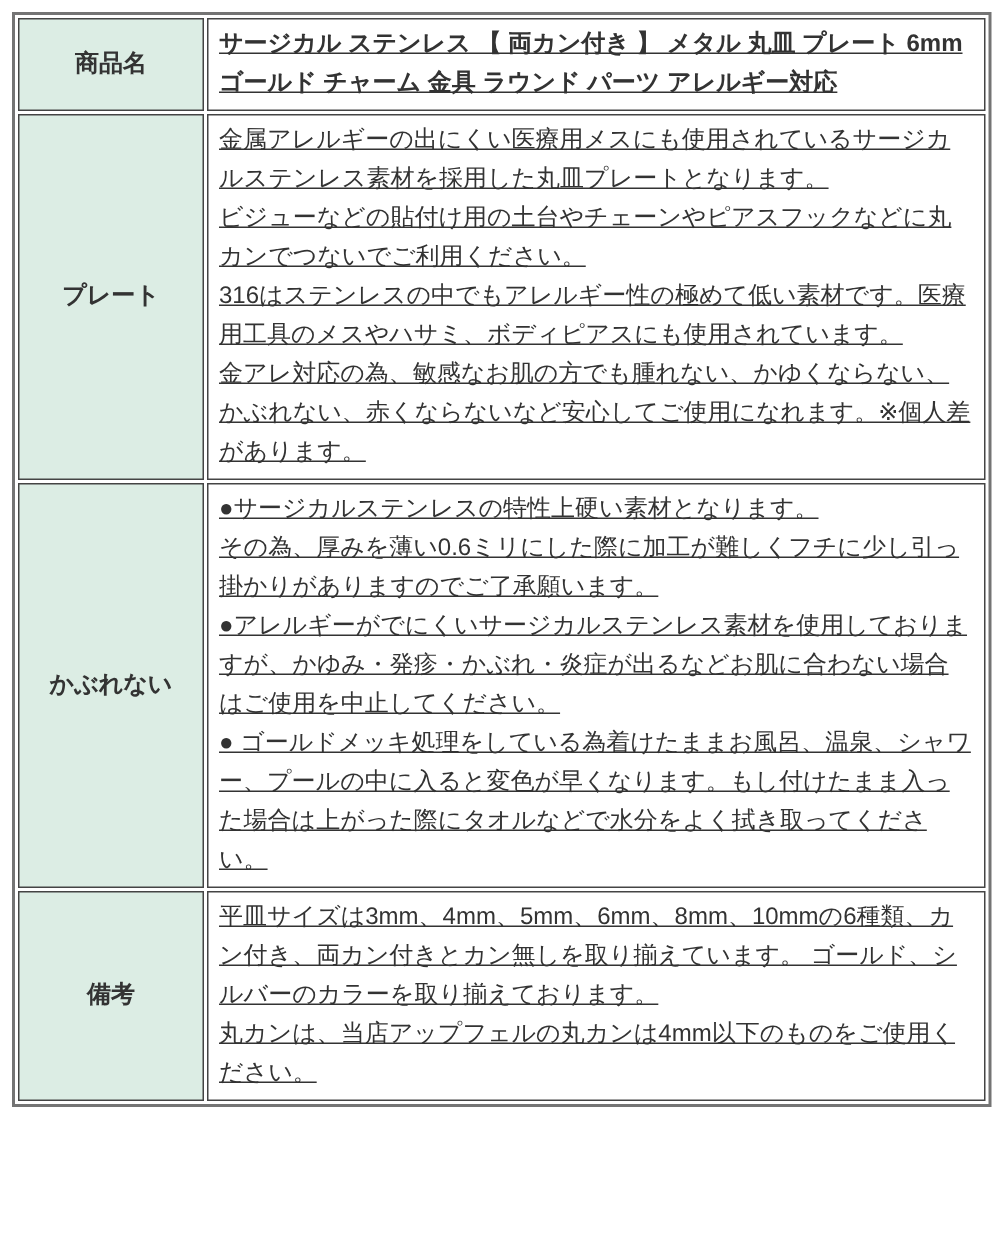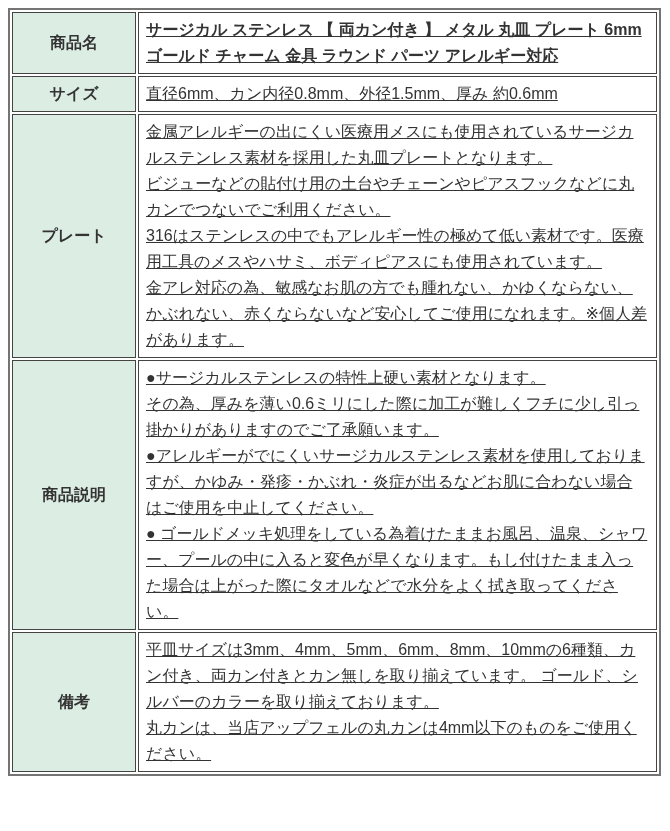--- a/index.html
+++ b/index.html
@@ -57,36 +57,30 @@
 
 <table class="spec">
   <tbody>
     <tr class="title-row">
       <th class="label-cell">商品名</th>
       <td class="value-cell">
           <div class="para">サージカル ステンレス 【 両カン付き 】 メタル 丸皿 プレート 6mm ゴールド チャーム 金具 ラウンド パーツ アレルギー対応</div>
         </td>
     </tr>
     <tr>
-      <th class="label-cell">サイズ</th>
-      <td class="value-cell">
-          <div class="para">直径6mm、カン内径0.8mm、外径1.5mm、厚み 約0.6mm</div>
-        </td>
-    </tr>
-    <tr>
       <th class="label-cell">プレート</th>
       <td class="value-cell">
           <div class="para">金属アレルギーの出にくい医療用メスにも使用されているサージカルステンレス素材を採用した丸皿プレートとなります。</div>
           <div class="para">ビジューなどの貼付け用の土台やチェーンやピアスフックなどに丸カンでつないでご利用ください。</div>
           <div class="para">316はステンレスの中でもアレルギー性の極めて低い素材です。医療用工具のメスやハサミ、ボディピアスにも使用されています。</div>
           <div class="para">金アレ対応の為、敏感なお肌の方でも腫れない、かゆくならない、かぶれない、赤くならないなど安心してご使用になれます。※個人差があります。</div>
         </td>
     </tr>
     <tr>
-      <th class="label-cell">商品説明</th>
+      <th class="label-cell">かぶれない</th>
       <td class="value-cell">
           <div class="para">●サージカルステンレスの特性上硬い素材となります。</div>
           <div class="para">その為、厚みを薄い0.6ミリにした際に加工が難しくフチに少し引っ掛かりがありますのでご了承願います。</div>
           <div class="para">●アレルギーがでにくいサージカルステンレス素材を使用しておりますが、かゆみ・発疹・かぶれ・炎症が出るなどお肌に合わない場合はご使用を中止してください。</div>
           <div class="para">● ゴールドメッキ処理をしている為着けたままお風呂、温泉、シャワー、プールの中に入ると変色が早くなります。もし付けたまま入った場合は上がった際にタオルなどで水分をよく拭き取ってください。</div>
         </td>
     </tr>
     <tr>
       <th class="label-cell">備考</th>
       <td class="value-cell">

